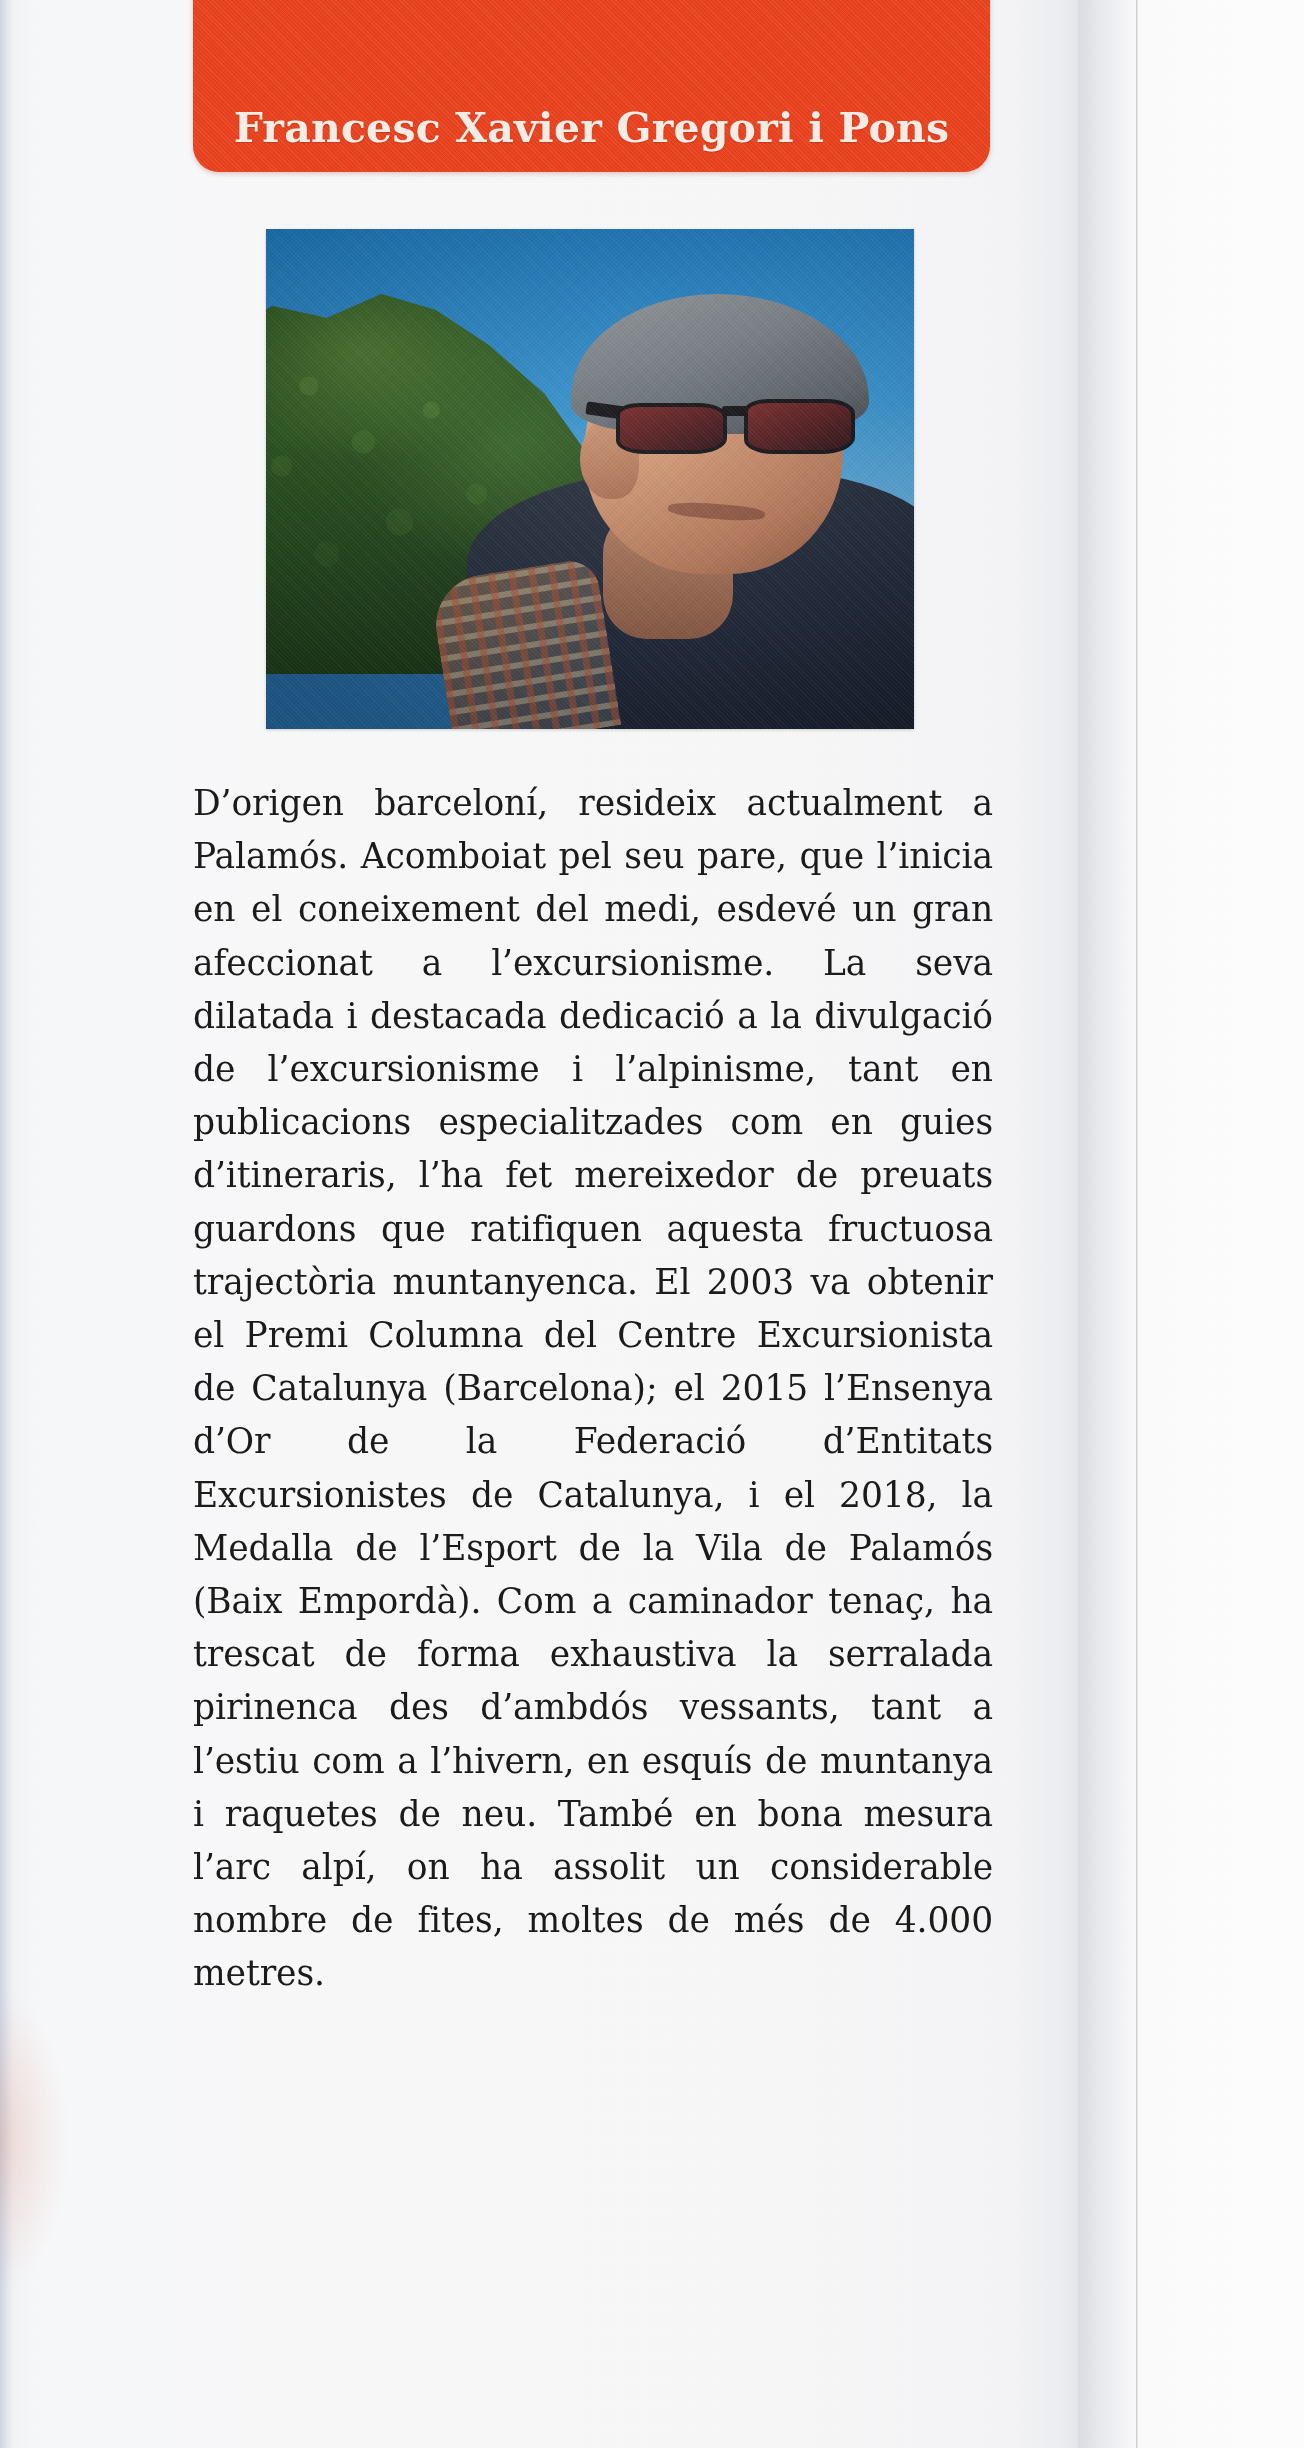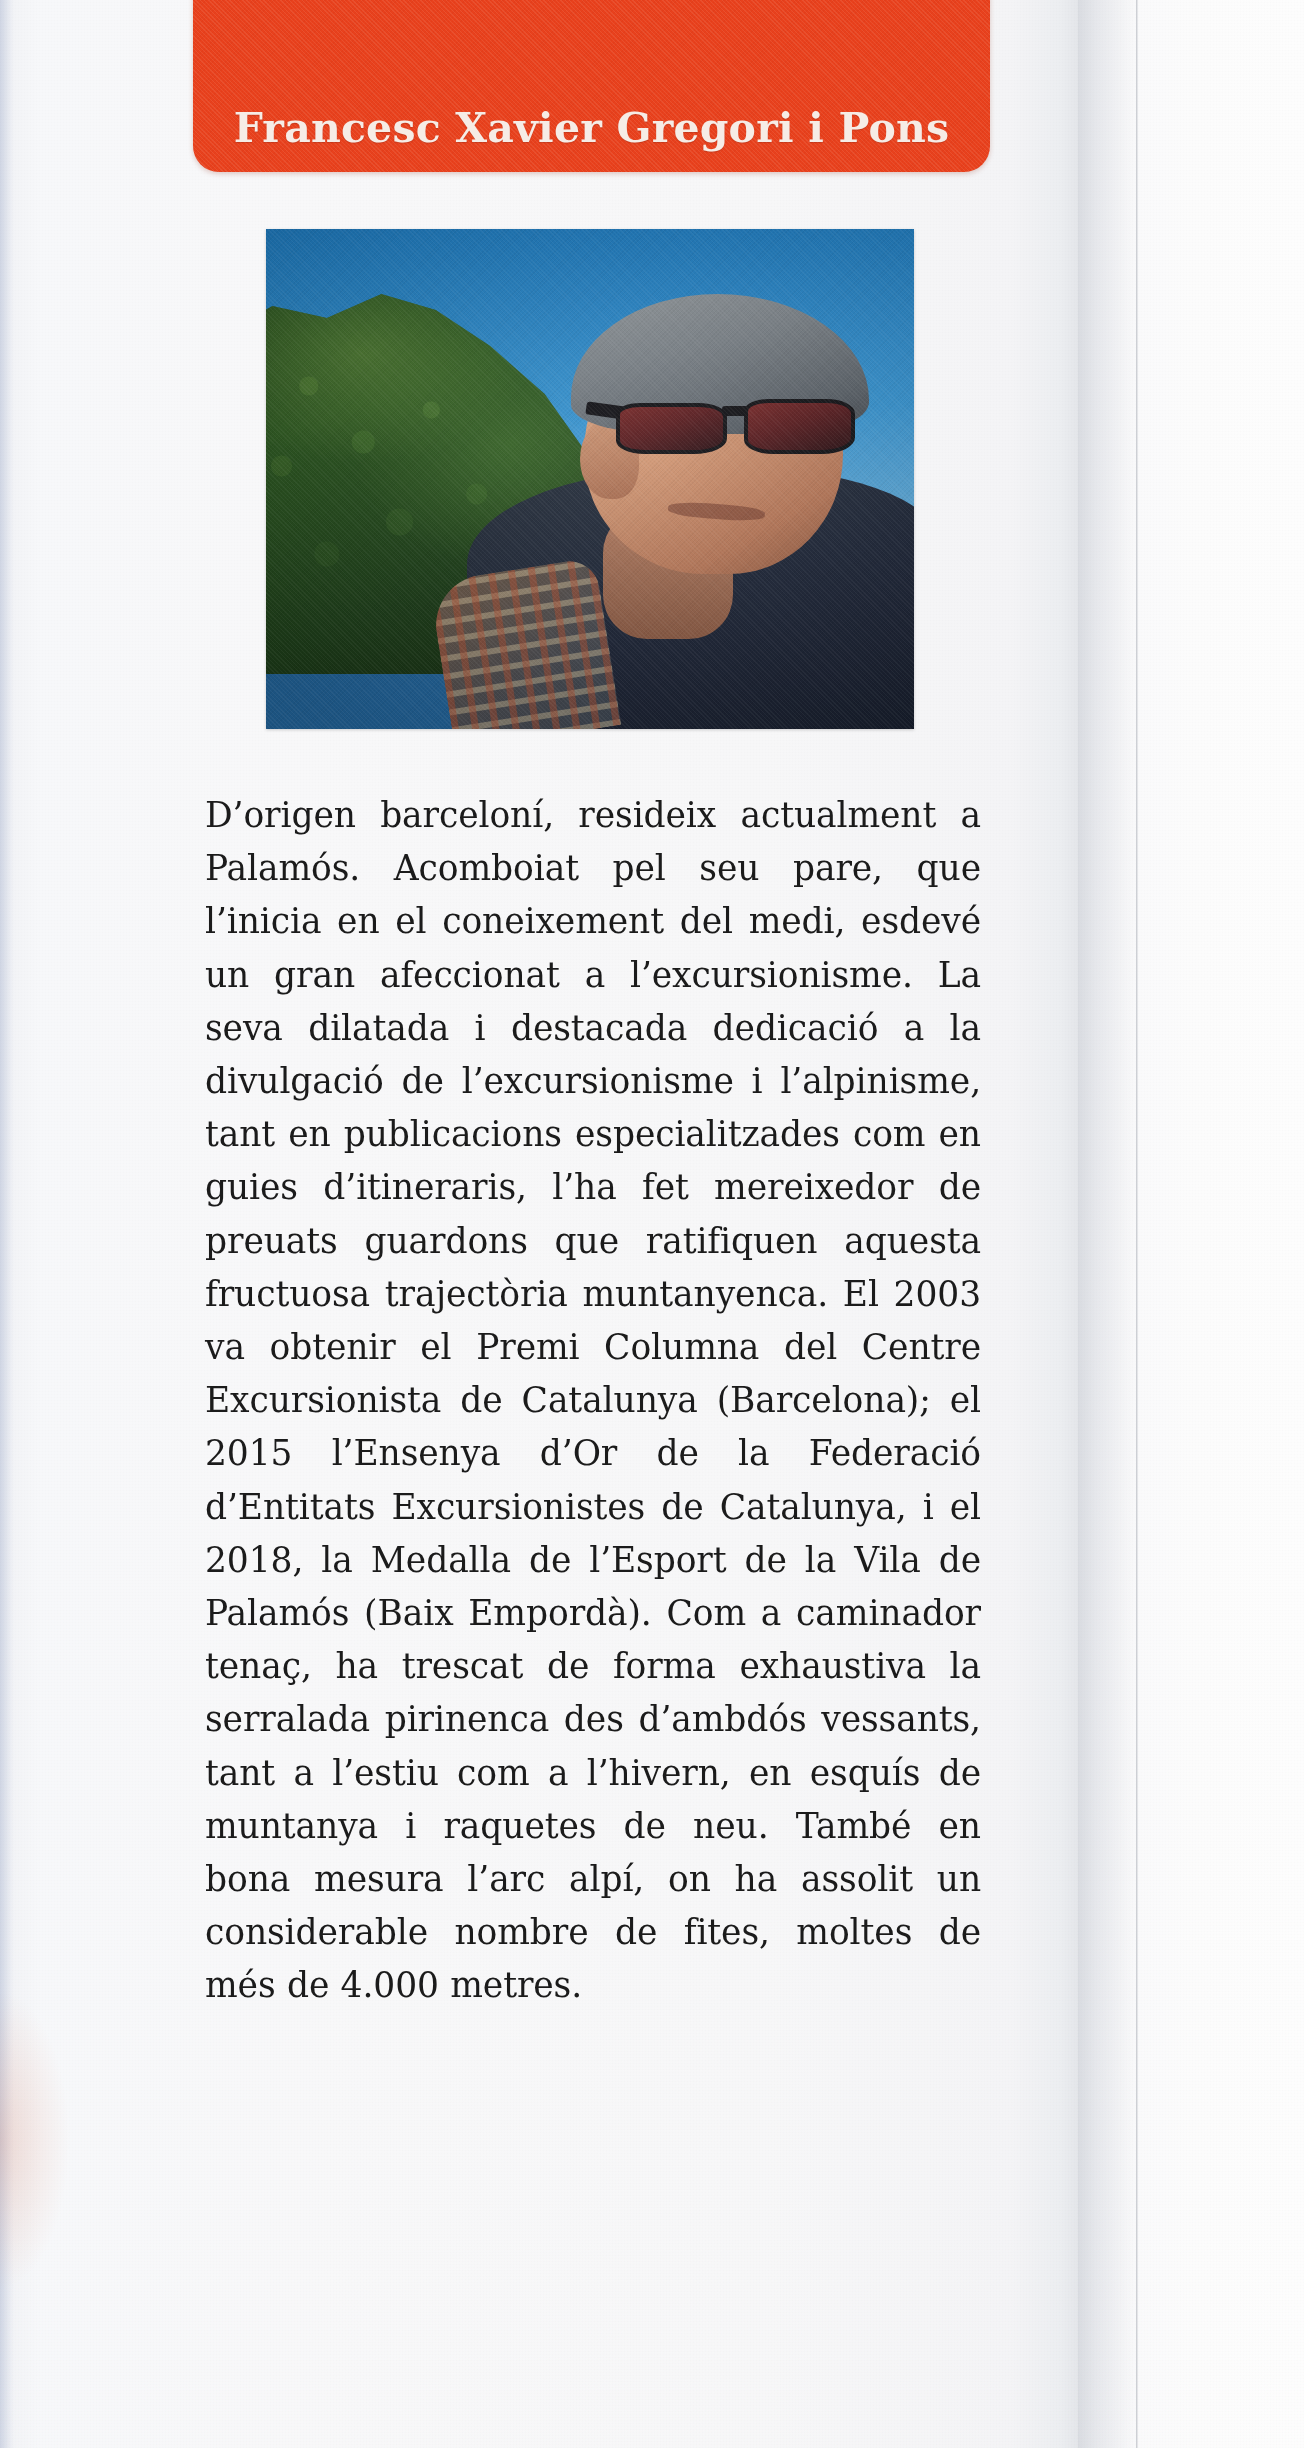--- a/index.html
+++ b/index.html
@@ -313,21 +313,21 @@
     color: #1b1b1b;
     font-family: "DejaVu Serif", "Liberation Serif", serif;
     font-size: 34.5px;
     line-height: 53.2px;
     text-align: justify;
     text-justify: inter-word;
     letter-spacing: -0.1px;
     word-spacing: 0.5px;
     hyphens: manual;
   }
-  .bio p { margin: 12px; text-indent: 0; }
+  .bio p { margin: 0; text-indent: 0; }
 </style>
 </head>
 <body>
 
 <div id="scan">
 
   <div class="flap">
     <div class="grain"></div>
     <div class="left-bleed"></div>
     <div class="blotch-a"></div>

